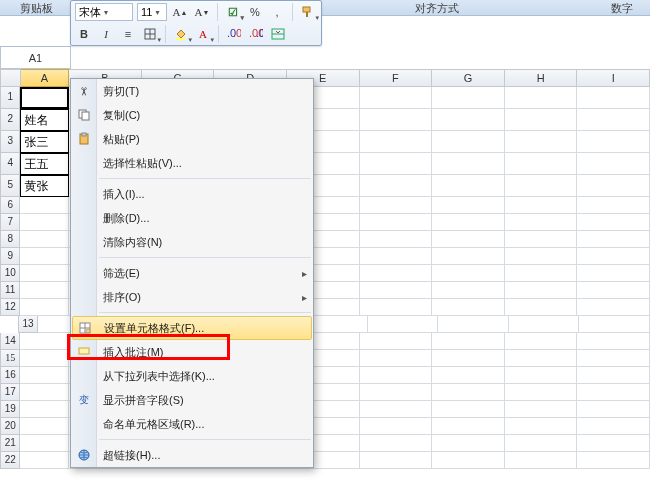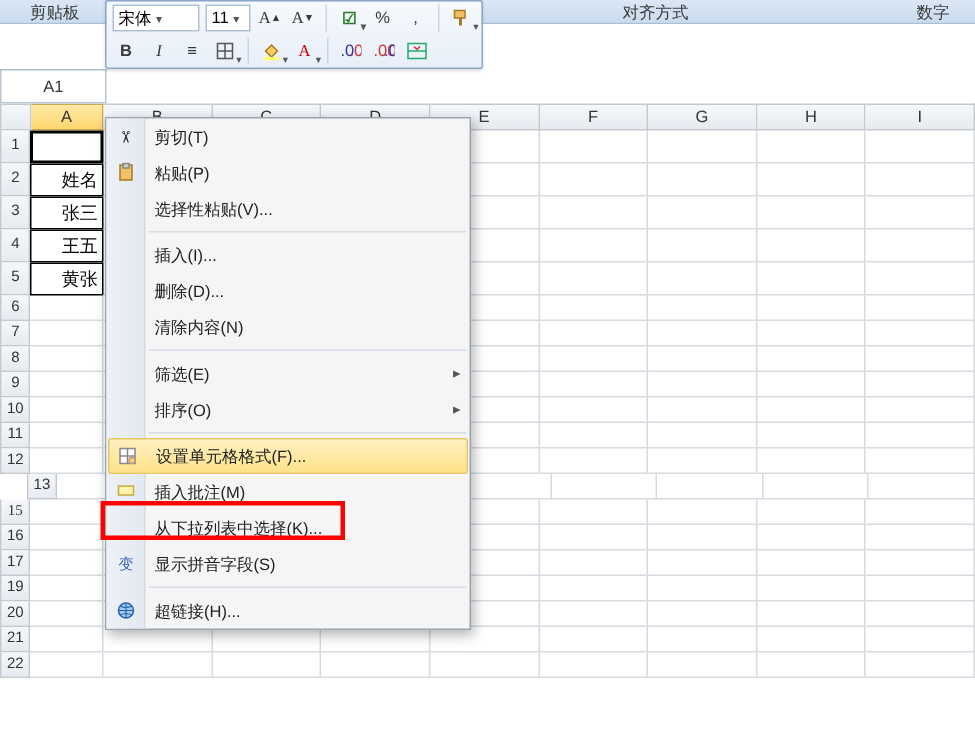--- a/index.html
+++ b/index.html
@@ -29,21 +29,21 @@
 .grid { position:absolute; top:69px; left:0; right:0; bottom:0; background:#fff;}
 .colheads { display:flex; height:18px; }
 .ch { border:1px solid #c5c9ce; border-left:none; background:linear-gradient(#f5f7fa,#e6ebf1); text-align:center; font-size:11px; color:#333; line-height:16px;}
 .ch:first-child { border-left:1px solid #c5c9ce;}
 .ch.sel { background:linear-gradient(#ffe9a8,#ffd76e); border-color:#c9a84a;}
 .corner { width:22px; background:linear-gradient(#f5f7fa,#e6ebf1);}
 .rows { }
 .row { display:flex; height:22px;}
 .row .rh { width:22px; border:1px solid #c5c9ce; border-top:none; background:linear-gradient(#f5f7fa,#e6ebf1); text-align:center; font-size:10px; color:#333; line-height:20px;}
 .row .cell { border-right:1px solid #d5dbe1; border-bottom:1px solid #d5dbe1; padding:0 3px; line-height:20px; font-size:12px; color:#000; overflow:hidden; white-space:nowrap;}
-.row .cell.colA { font-family: "SimSun","NSimSun","宋体",serif; text-align: right; }
+.row .cell.colA { font-family: "SimSun","NSimSun","宋体",serif; }
 
 .ctxmenu { position:absolute; top:78px; left:70px; width:244px; background:#f5f5f5; border:1px solid #9aa5b2; box-shadow:2px 3px 8px rgba(0,0,0,.3); z-index:10;}
 .ctxmenu .iconcol { position:absolute; top:0; bottom:0; left:0; width:26px; background:linear-gradient(90deg,#eef2f7,#e3e9f1); border-right:1px solid #d3dae3;}
 .mi { position:relative; height:24px; display:flex; align-items:center; padding-left:32px; color:#222; font-size:12px; font-family:"SimSun","NSimSun",serif;}
 .mi .ic { position:absolute; left:4px; width:18px; height:18px; display:flex; align-items:center; justify-content:center; font-size:12px;}
 .mi .arrow { position:absolute; right:6px; font-size:10px; color:#555;}
 .msep { height:1px; margin:3px 2px 3px 28px; background:#d6dde6;}
 .mi.hov { background:linear-gradient(#fff0c1,#ffe289); border:1px solid #e7c65b; margin:0 1px; padding-left:31px; border-radius:2px;}
 .mi.hov .ic { left:3px; }
 .redbox { position:absolute; border:3px solid #ff0000; pointer-events:none; z-index:20;}
@@ -287,20 +287,32 @@
         <div class="cell" style="width: 78px; line-height: 15px;"></div>
         <div class="cell" style="width: 78px; line-height: 15px;"></div>
         <div class="cell" style="width: 78px; line-height: 15px;"></div>
         <div class="cell" style="width: 78px; line-height: 15px;"></div>
         <div class="cell" style="width: 78px; line-height: 15px;"></div>
         <div class="cell" style="width: 78px; line-height: 15px;"></div>
         <div class="cell" style="width: 78px; line-height: 15px;"></div>
         <div class="cell" style="width: 78px; line-height: 15px;"></div>
       </div>
       <div class="row" style="height: 17px;">
+        <div class="rh" style="line-height: 15px;">14</div>
+        <div class="cell colA" style="width: 52px; line-height: 15px;"></div>
+        <div class="cell" style="width: 78px; line-height: 15px;"></div>
+        <div class="cell" style="width: 78px; line-height: 15px;"></div>
+        <div class="cell" style="width: 78px; line-height: 15px;"></div>
+        <div class="cell" style="width: 78px; line-height: 15px;"></div>
+        <div class="cell" style="width: 78px; line-height: 15px;"></div>
+        <div class="cell" style="width: 78px; line-height: 15px;"></div>
+        <div class="cell" style="width: 78px; line-height: 15px;"></div>
+        <div class="cell" style="width: 78px; line-height: 15px;"></div>
+      </div>
+      <div class="row" style="height: 17px;">
         <div class="rh" style="line-height: 15px; font-family: Liberation Serif, serif;">15</div>
         <div class="cell colA" style="width: 52px; line-height: 15px;"></div>
         <div class="cell" style="width: 78px; line-height: 15px;"></div>
         <div class="cell" style="width: 78px; line-height: 15px;"></div>
         <div class="cell" style="width: 78px; line-height: 15px;"></div>
         <div class="cell" style="width: 78px; line-height: 15px;"></div>
         <div class="cell" style="width: 78px; line-height: 15px;"></div>
         <div class="cell" style="width: 78px; line-height: 15px;"></div>
         <div class="cell" style="width: 78px; line-height: 15px;"></div>
         <div class="cell" style="width: 78px; line-height: 15px;"></div>
@@ -381,20 +393,29 @@
 </div>
 
 <div class="ctxmenu">
   <div class="iconcol"></div>
 
   <div class="mi">
     <span class="ic">
         <span class="scissors">✂</span>
       </span>
     <span>剪切(T)</span>
+  </div>
+  <div class="mi">
+    <span class="ic">
+      <svg width="14" height="14" viewBox="0 0 14 14">
+          <rect x="2" y="2" width="7" height="8" fill="#fff" stroke="#777"></rect>
+          <rect x="5" y="4" width="7" height="8" fill="#fff" stroke="#777"></rect>
+        </svg>
+    </span>
+    <span>复制(C)</span>
   </div>
   <div class="mi">
     <span class="ic">
       <svg width="14" height="14" viewBox="0 0 14 14">
           <rect x="3" y="2" width="8" height="10" fill="#f4c067" stroke="#a77a20"></rect>
           <rect x="5" y="1" width="4" height="3" fill="#ccc" stroke="#888"></rect>
         </svg>
     </span>
     <span>粘贴(P)</span>
   </div>
@@ -440,20 +461,23 @@
     </span>
     <span>插入批注(M)</span>
   </div>
   <div class="mi">
     <span>从下拉列表中选择(K)...</span>
   </div>
   <div class="mi">
     <span class="ic" style="color:#2a5db0;font-size:10px;font-family:'KaiTi',serif">变</span>
     <span>显示拼音字段(S)</span>
   </div>
+  <div class="mi">
+    <span>命名单元格区域(R)...</span>
+  </div>
   <div class="msep"></div>
   <div class="mi">
     <span class="ic">
       <svg width="14" height="14" viewBox="0 0 14 14">
           <circle cx="7" cy="7" r="5" fill="#9fcdee" stroke="#2a5db0"></circle>
           <path d="M2 7 H12 M7 2 V12 M3 4 Q7 6 11 4 M3 10 Q7 8 11 10" stroke="#2a5db0" fill="none" stroke-width="0.7"></path>
         </svg>
     </span>
     <span>超链接(H)...</span>
   </div>

